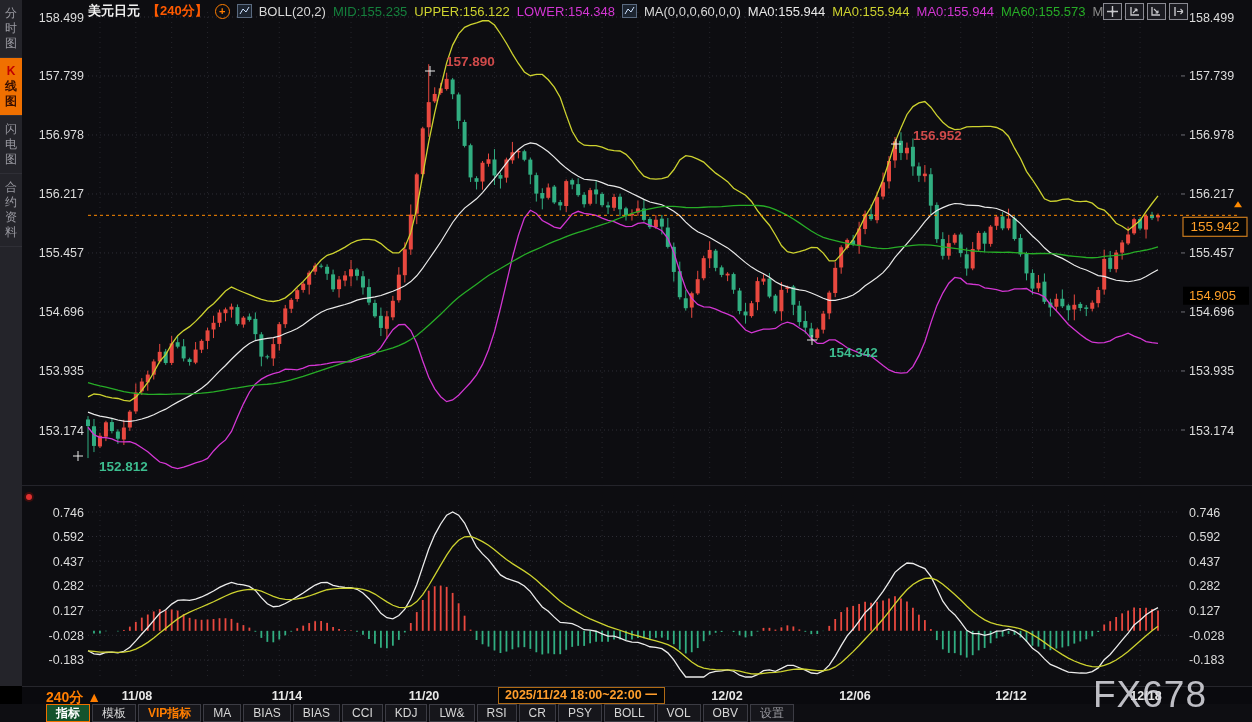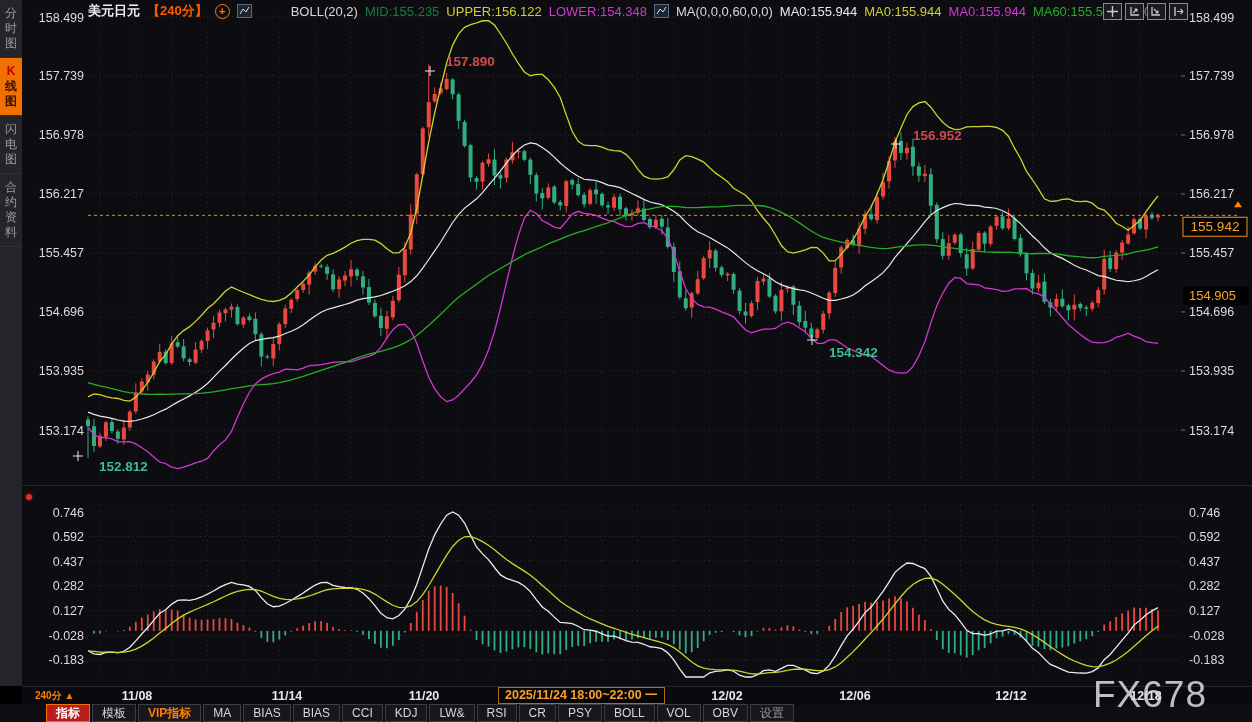--- a/index.html
+++ b/index.html
@@ -24,30 +24,30 @@
   #tr-icons{position:absolute;left:1103px;top:3px;z-index:6;display:flex;gap:3px;}
   .tr-icon{width:17px;height:15px;border:1px solid #8a8a92;background:#1a1a20;display:flex;
            align-items:center;justify-content:center;cursor:pointer;}
   
   #macd-dot{position:absolute;left:23px;top:491px;width:13px;height:13px;z-index:6;}
   #macd-dot .core{position:absolute;left:3px;top:3px;width:6px;height:6px;background:#e03030;border-radius:50%;
                   box-shadow:0 0 0 2px #3a0d0d;}
   
   #time-axis{position:absolute;left:22px;top:686px;width:1230px;height:18px;background:#0a0a0e;
              border-top:1px solid #26262c;z-index:4;}
-  #period-label{position:absolute;left:13px;top:2px;color:#ff7e00;font-size:10px;font-weight:bold;}
+  #period-label{position:absolute;left:24px;top:2px;color:#ff7e00;font-size:14px;font-weight:bold;}
   .date-tick{position:absolute;top:2px;width:44px;text-align:center;color:#e8e8e8;font-size:12.5px;font-weight:bold;}
   #time-tooltip{position:absolute;left:476px;top:0px;height:15px;border:1px solid #b06a14;background:#050505;
                 color:#ff9e2c;font-size:12.5px;font-weight:bold;padding:0 6px;line-height:15px;}
   
   #toolbar{position:absolute;left:0px;top:704px;width:1252px;height:18px;background:#0e0e12;z-index:4;
            display:flex;align-items:center;padding-left:46px;gap:2px;box-sizing:border-box;}
   .tb-item{height:16px;line-height:16px;padding:0 9px;border:1px solid #3c3c44;background:#16161b;
            color:#d6d6d6;font-size:12px;cursor:pointer;white-space:nowrap;}
-  .tb-item.active{background:#b91c1c;color:#fff;border-color:#f07000;font-weight:bold;padding-left:9px;}
+  .tb-item.active{background:#14532d;color:#fff;border-color:#f07000;font-weight:bold;padding-left:9px;}
   .tb-item.vip{color:#ff7e00;font-weight:bold;}
   .tb-item.dim{color:#9a9aa0;}
   
   #watermark{position:absolute;left:1093px;top:674px;z-index:7;font-size:37px;color:rgba(215,215,222,0.88);
              letter-spacing:1px;font-weight:400;pointer-events:none;}
   svg text{font-family:"Liberation Sans", sans-serif;}
 </style>
 </head>
 <body>
 
@@ -761,21 +761,21 @@
 
   <div id="legend">
     <span style="color:#f2f2f2;font-weight:bold;">美元日元</span>
     <span style="color:#ff5a00;font-weight:bold;">【240分】</span>
     <span class="plus-icon">+</span>
     <span class="mini-chart-icon">
         <svg width="13" height="12">
           <polyline points="2,9 5,4 8,7 11,2" stroke="#cfe2ff" stroke-width="1" fill="none"></polyline>
         </svg>
       </span>
-    <span style="color:#d8d8d8;margin-left:32px;">BOLL(20,2)</span>
+    <span style="color:#d8d8d8;">BOLL(20,2)</span>
     <span style="color:#15803d;">MID:155.235</span>
     <span style="color:#cdd22f;">UPPER:156.122</span>
     <span style="color:#d336d3;">LOWER:154.348</span>
     <span class="mini-chart-icon">
         <svg width="13" height="12">
           <polyline points="2,9 5,4 8,7 11,2" stroke="#cfe2ff" stroke-width="1" fill="none"></polyline>
         </svg>
       </span>
     <span style="color:#d8d8d8;">MA(0,0,0,60,0,0)</span>
     <span style="color:#e9e9e9;">MA0:155.944</span>

